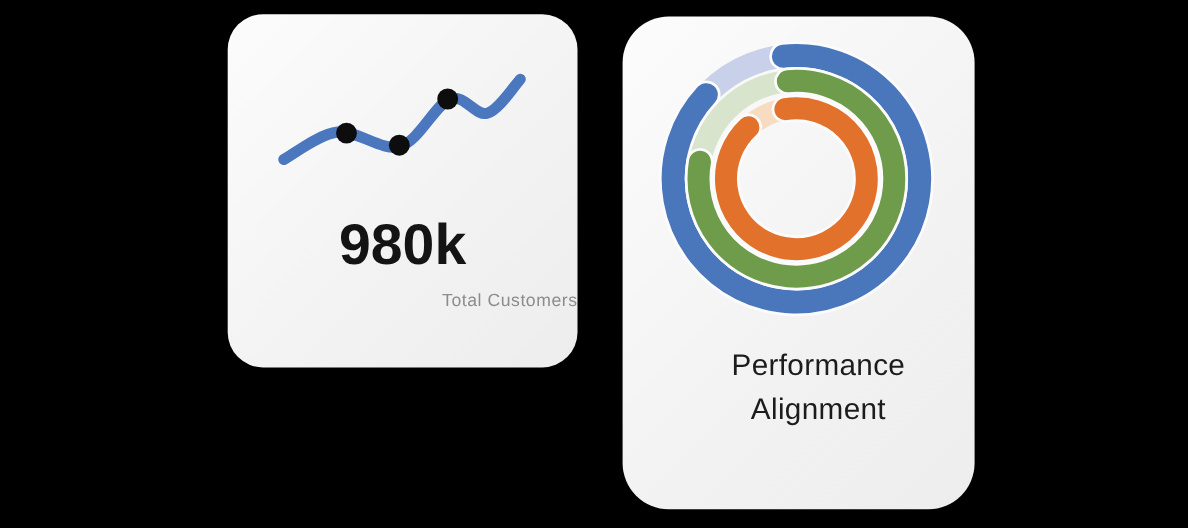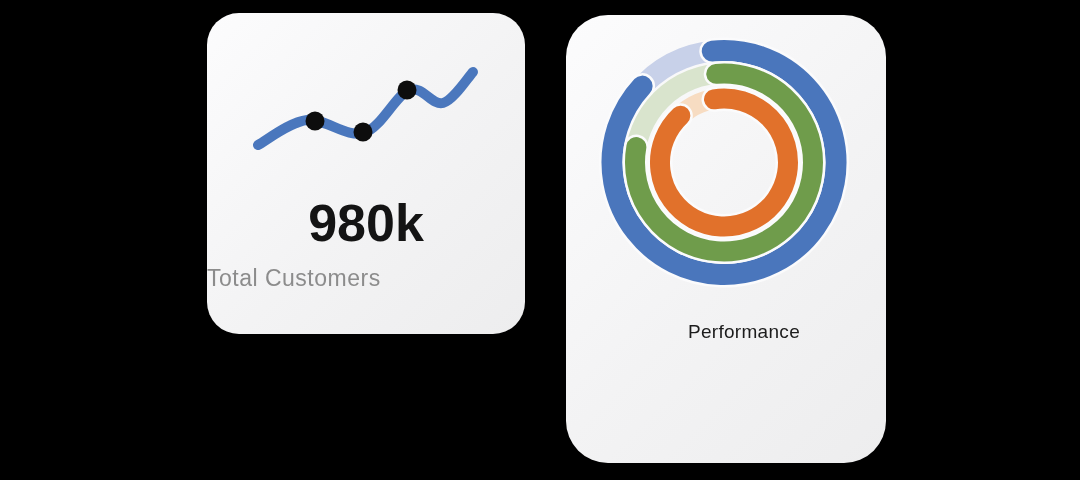--- a/index.html
+++ b/index.html
@@ -38,38 +38,38 @@
     text-align: center;
     font-size: 52px;
     font-weight: 600;
     letter-spacing: 0px;
     line-height: 1;
   }
   .metric-label {
     position: absolute;
     top: 252px; left: 0;
     width: 100%;
-    text-align: left;
-    font-size: 23px;
+    text-align: right;
+    font-size: 16px;
     font-weight: 400;
     letter-spacing: 0.5px;
   }
   .rings-svg {
     position: absolute;
     left: 0; top: 0;
     width: 320px; height: 292px;
   }
   .ring-labels {
     position: absolute;
     top: 297px; left: 0;
     width: 100%;
     text-align: center;
   }
   .ring-label {
-    font-size: 19px;
+    font-size: 27px;
     font-weight: 400;
     line-height: 40px;
     letter-spacing: 0.3px;
     padding-left: 36px;
   }
 </style>
 </head>
 <body>
 
 <div class="canvas" style="background: rgb(0, 0, 0);">
@@ -92,16 +92,17 @@
         <path d="M 146.29 36.11 A 112 112 0 1 1 76.09 71.12" fill="none" stroke="#4a76bc" stroke-width="21" stroke-linecap="round"></path>
         <circle cx="158" cy="147.5" r="89" fill="none" stroke="#d9e4cd" stroke-width="20"></circle>
         <path d="M 150.24 58.84 A 89 89 0 1 1 70.35 132.05" fill="none" stroke="#fbfbfc" stroke-width="25" stroke-linecap="round"></path>
         <path d="M 150.24 58.84 A 89 89 0 1 1 70.35 132.05" fill="none" stroke="#6f9c4b" stroke-width="20" stroke-linecap="round"></path>
         <circle cx="158" cy="147.5" r="64" fill="none" stroke="#f7dcc2" stroke-width="20"></circle>
         <path d="M 147.99 84.29 A 64 64 0 1 1 114.35 100.69" fill="none" stroke="#fbfbfc" stroke-width="25" stroke-linecap="round"></path>
         <path d="M 147.99 84.29 A 64 64 0 1 1 114.35 100.69" fill="none" stroke="#e1712b" stroke-width="20" stroke-linecap="round"></path>
       </svg>
     <div class="ring-labels">
       <div class="ring-label" style="color: rgb(28, 28, 28);">Performance</div>
+      <div class="ring-label" style="color: rgb(28, 28, 28);">Alignment</div>
     </div>
   </section>
 
 </div>
 
 </body></html>

